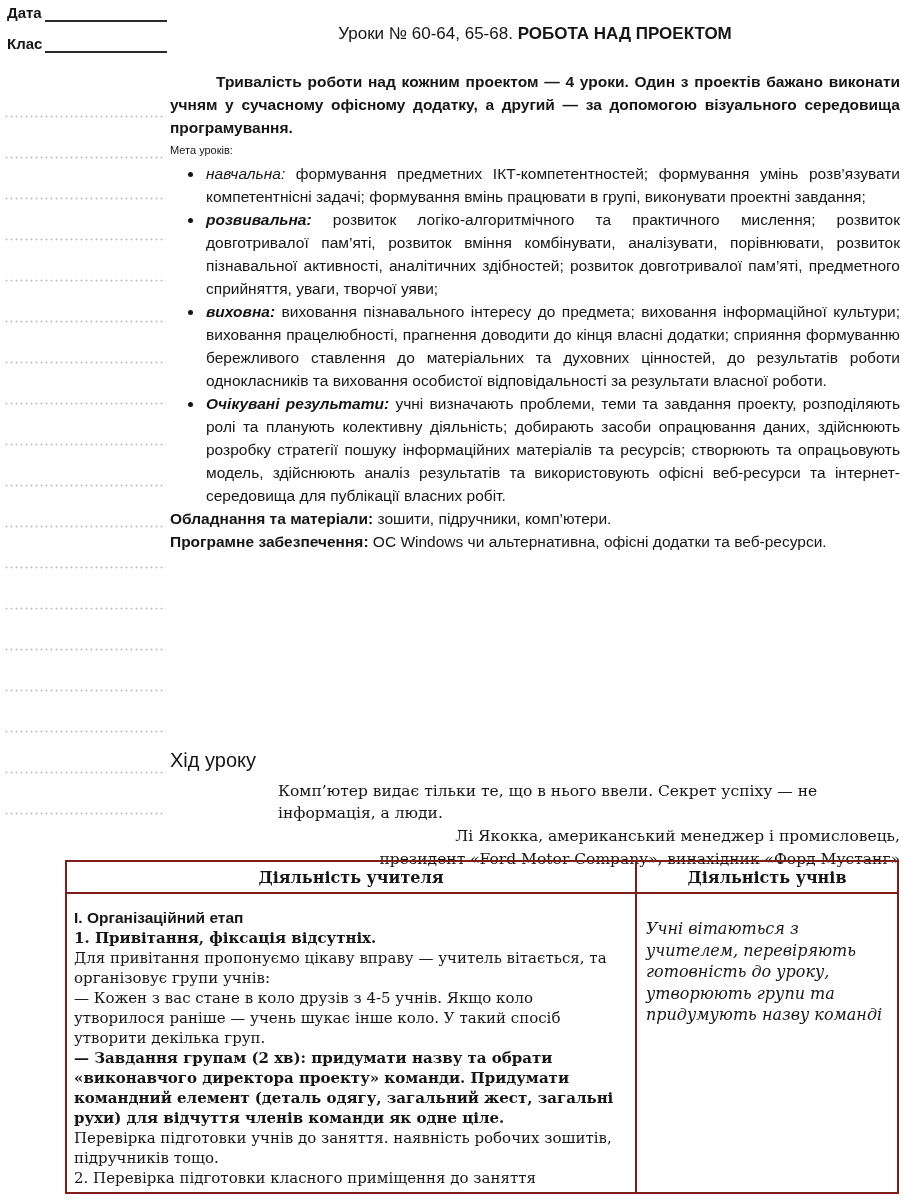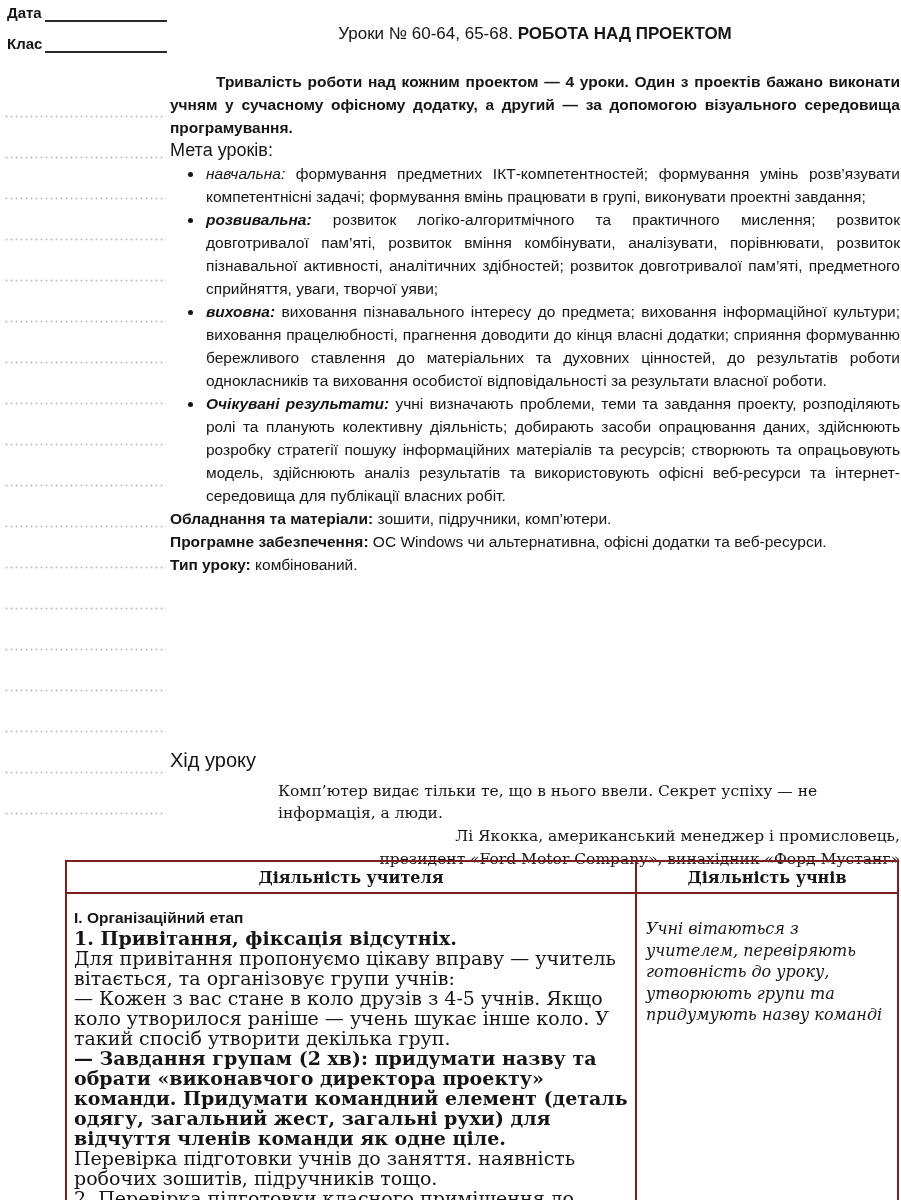--- a/index.html
+++ b/index.html
@@ -25,21 +25,21 @@
   }
 
   
   .main{ position:absolute; left:170px; top:0; width:730px; height:752px; overflow:hidden; }
   .title{ margin-top:8px; text-align:center; font-size:20.5px; line-height:29px; font-weight:bold; letter-spacing:.2px; }
   .title .lead{ font-weight:normal; }
   .subtitle{ margin-top:22px; text-align:center; font-size:17px; line-height:23px; }
   .subtitle .bold{ font-weight:bold; }
 
   .intro{ margin-top:25px; font-size:15.5px; line-height:23px; text-align:justify; text-indent:46px; font-weight:bold; }
-  .goals-label{ margin-top:0; font-size:18px; line-height:23px; }
+  .goals-label{ margin-top:0; font-size:11px; line-height:23px; }
   ul.goals{ list-style:disc outside; padding-left:34px; margin:0; }
   ul.goals li{ font-size:15.5px; line-height:23px; text-align:justify; padding-left:2px; }
   .it{ font-style:italic; }
   .bit{ font-style:italic; font-weight:bold; }
   .meta-line{ font-size:15.5px; line-height:23px; text-align:justify; }
   .meta-line .b{ font-weight:bold; }
   .hang{ padding-left:32px; text-indent:-32px; }
 
   
   .lesson-flow{ position:absolute; left:170px; top:748px; width:730px; }
@@ -56,21 +56,21 @@
   }
   table.activity, table.activity th, table.activity td{ border:2px solid #7f1d1d; }
   table.activity th{
     font-size:16px; font-weight:bold; text-align:center; vertical-align:middle;
     height:32px; padding:2px 4px;
   }
   col.c-teacher{ width:570px; }
   col.c-students{ width:262px; }
   td.teacher-cell{ vertical-align:top; padding:14px 7px 4px 7px; height:292px; }
   td.students-cell{ vertical-align:top; padding:24px 8px 4px 9px; }
-  .tblock{ font-size:19px; line-height:20px; text-align:left; }
+  .tblock{ font-size:15px; line-height:20px; text-align:left; }
   .tblock.stage{ font-family:"Liberation Sans", sans-serif; font-weight:bold; font-size:15.5px; }
   .tblock.bold{ font-weight:bold; }
   .students-text{ font-size:16px; line-height:21.5px; text-align:left;font-style:italic; }
 </style>
 </head>
 <body>
 
 <div class="margin-area">
   <div class="fill-field">
     <span class="lbl">Дата</span>
@@ -113,24 +113,20 @@
   </ul>
 
   <p class="meta-line">
     <span class="b">Обладнання та матеріали: </span>
     <span>зошити, підручники, комп’ютери.</span>
   </p>
   <p class="meta-line hang">
     <span class="b">Програмне забезпечення: </span>
     <span>ОС Windows чи альтернативна, офісні додатки та веб-ресурси.</span>
   </p>
-  <p class="meta-line">
-    <span class="b">Тип уроку: </span>
-    <span>комбінований.</span>
-  </p>
 </div>
 
 <div class="lesson-flow">
   <div class="flow-heading">Хід уроку</div>
   <div class="epigraph">
     <div class="quote">Комп’ютер видає тільки те, що в нього ввели. Секрет успіху — не інформація, а люди.</div>
     <div class="attr">Лі Якокка, американський менеджер і промисловець,</div>
     <div class="attr">президент «Ford Motor Company», винахідник «Форд Мустанг»</div>
   </div>
 </div>

